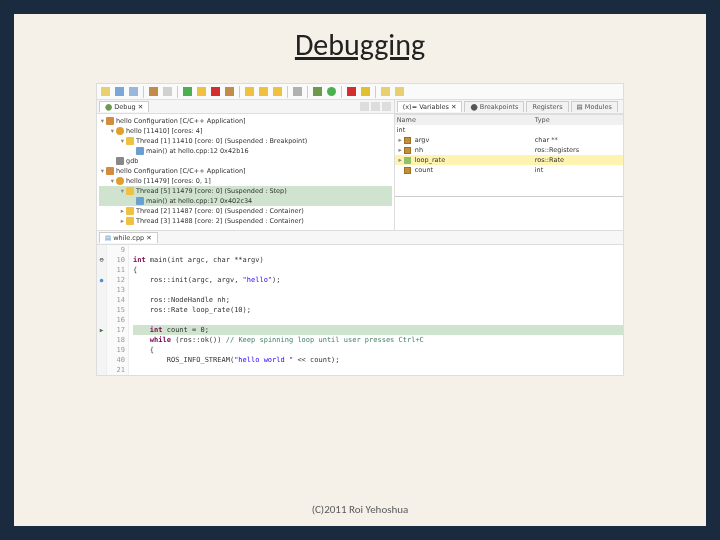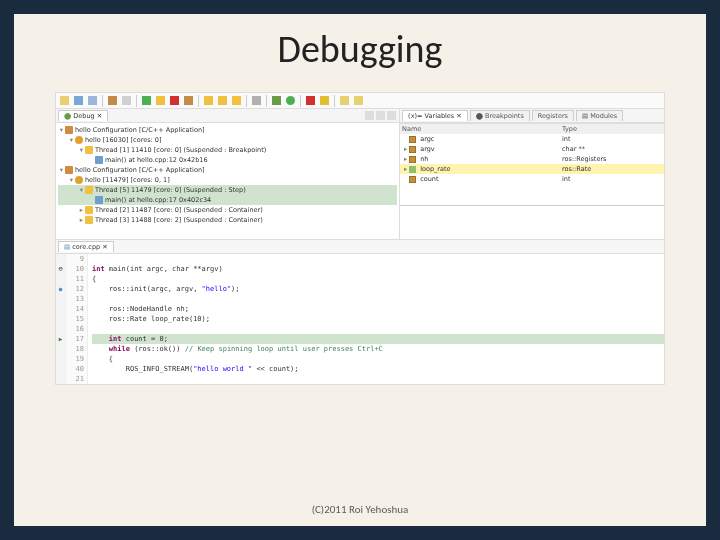--- a/index.html
+++ b/index.html
@@ -13,26 +13,27 @@
   .slide {
     position: absolute;
     left: 14px; top: 14px; right: 14px; bottom: 14px;
     background: #f5f1e8;
     display: flex;
     flex-direction: column;
     align-items: center;
   }
   .title {
     font-family: Calibri, Arial, sans-serif;
-    font-size: 38px;
+    font-size: 30px;
     color: #222;
     margin: 12px 0 20px;
+    text-decoration: underline;
   }
   .ide {
-    width: 610px;
+    width: 528px;
     background: #fff;
     border: 1px solid #ddd;
     font-size: 7px;
     color: #333;
   }
   .toolbar {
     display: flex;
     align-items: center;
     gap: 5px;
     padding: 2px 4px;
@@ -130,31 +131,36 @@
         </div>
         <div class="tree" id="debug-tree">
             <div class="row ind0">
               <span class="tw">▾</span>
               <span class="ic ic-c"></span>
               <span>hello Configuration [C/C++ Application]</span>
             </div>
             <div class="row ind1">
               <span class="tw">▾</span>
               <span class="ic ic-p"></span>
-              <span>hello [16030] [cores: 0]</span>
+              <span>hello [11410] [cores: 4]</span>
             </div>
             <div class="row ind2">
               <span class="tw">▾</span>
               <span class="ic ic-t"></span>
               <span>Thread [1] 11410 [core: 0] (Suspended : Breakpoint)</span>
             </div>
             <div class="row ind3">
               <span class="tw"></span>
               <span class="ic ic-f"></span>
               <span>main() at hello.cpp:12 0x42b16</span>
+            </div>
+            <div class="row ind1">
+              <span class="tw"></span>
+              <span class="ic ic-g"></span>
+              <span>gdb</span>
             </div>
             <div class="row ind0">
               <span class="tw">▾</span>
               <span class="ic ic-c"></span>
               <span>hello Configuration [C/C++ Application]</span>
             </div>
             <div class="row ind1">
               <span class="tw">▾</span>
               <span class="ic ic-p"></span>
               <span>hello [11479] [cores: 0, 1]</span>
@@ -189,21 +195,20 @@
           <span class="tab inactive"><span>Registers</span></span>
           <span class="tab inactive">▤ <span>Modules</span></span>
         </div>
         <div class="vars-grid">
           <div class="vrow hd">
               <div>Name</div>
               <div>Type</div>
             </div>
           <div id="vars-body">
               <div class="vrow">
-                <div><span class="tw"></span><span class="ic ic-v" style="width:7px;height:7px"></span>&nbsp;argc</div>
                 <div>int</div>
               </div>
               <div class="vrow">
                 <div><span class="tw">▸</span><span class="ic ic-v" style="width:7px;height:7px"></span>&nbsp;argv</div>
                 <div>char **</div>
               </div>
               <div class="vrow">
                 <div><span class="tw">▸</span><span class="ic ic-v" style="width:7px;height:7px"></span>&nbsp;nh</div>
                 <div>ros::Registers</div>
               </div>
@@ -216,21 +221,21 @@
                 <div>int</div>
               </div>
             </div>
         </div>
         <div class="vars-detail"></div>
       </div>
     </div>
 
     <div class="editor">
       <div class="tabrow">
-        <span class="tab"><span style="color:#5a8ac0">▤ </span><span>core.cpp</span> ✕</span>
+        <span class="tab"><span style="color:#5a8ac0">▤ </span><span>while.cpp</span> ✕</span>
       </div>
       <div class="code">
         <div class="mk" id="mk-col">
             <div style="text-align: center;">&nbsp;</div>
             <div style="text-align: center;">⊖</div>
             <div style="text-align: center;">&nbsp;</div>
             <div style="text-align: center; color: rgb(74, 144, 208); font-size: 6px;">●</div>
             <div style="text-align: center;">&nbsp;</div>
             <div style="text-align: center;">&nbsp;</div>
             <div style="text-align: center;">&nbsp;</div>

